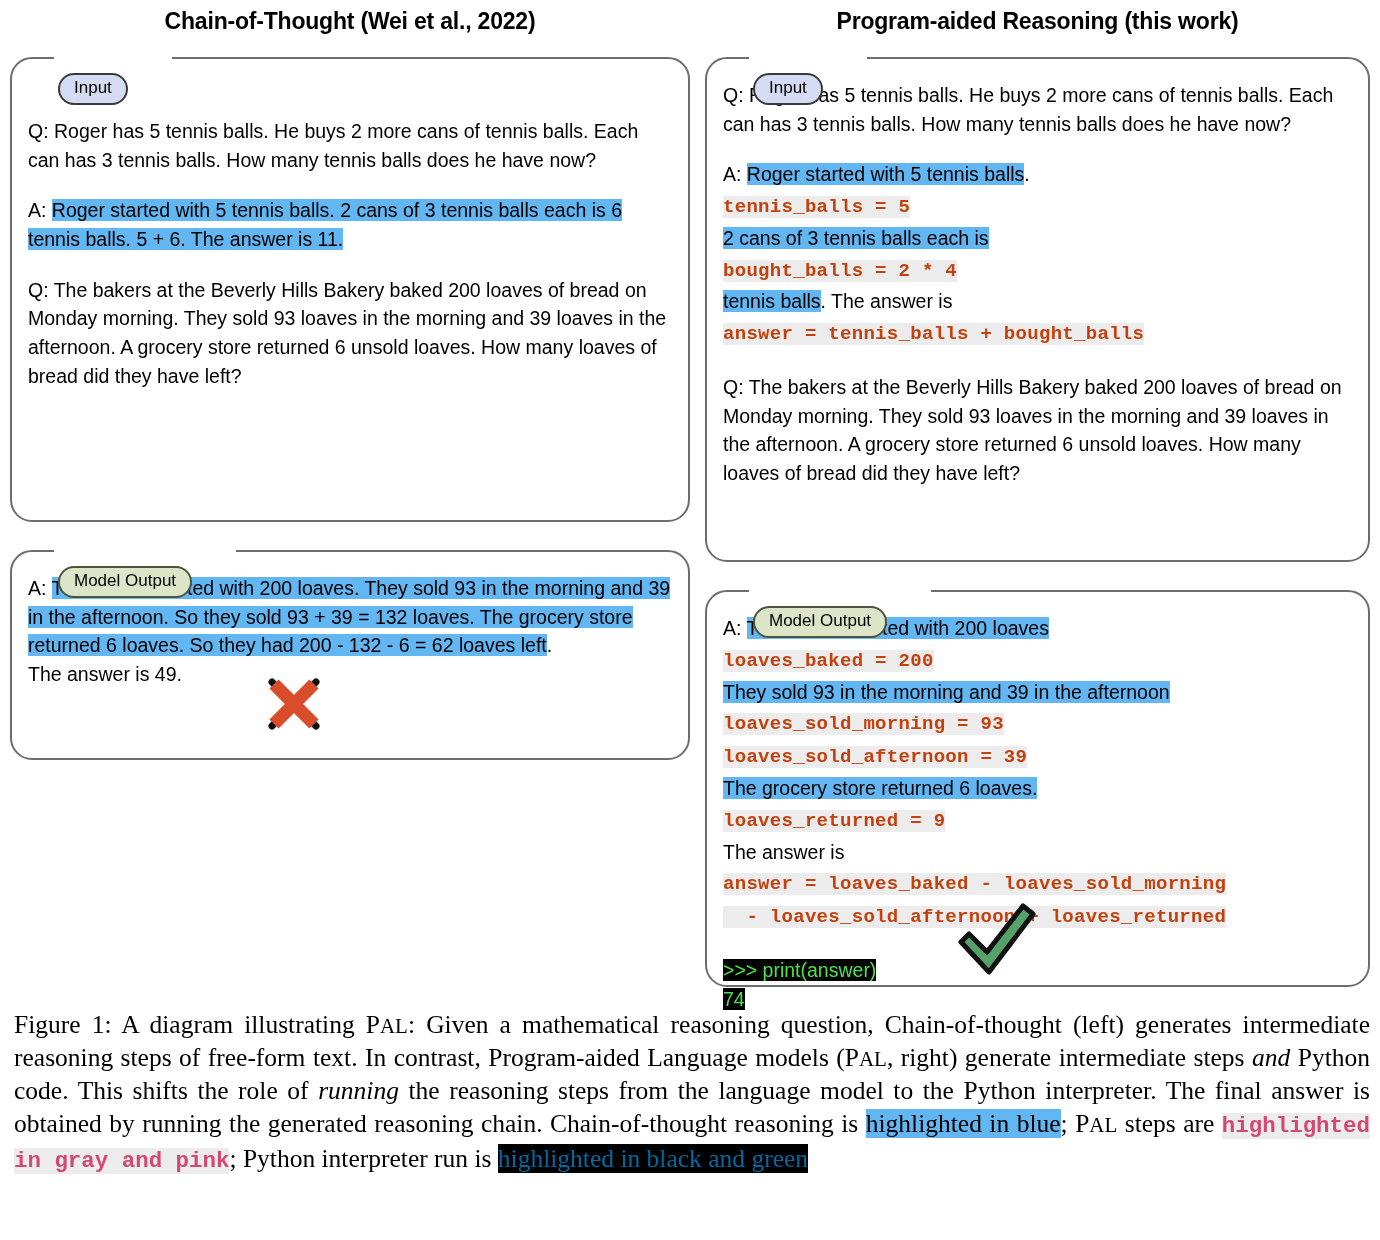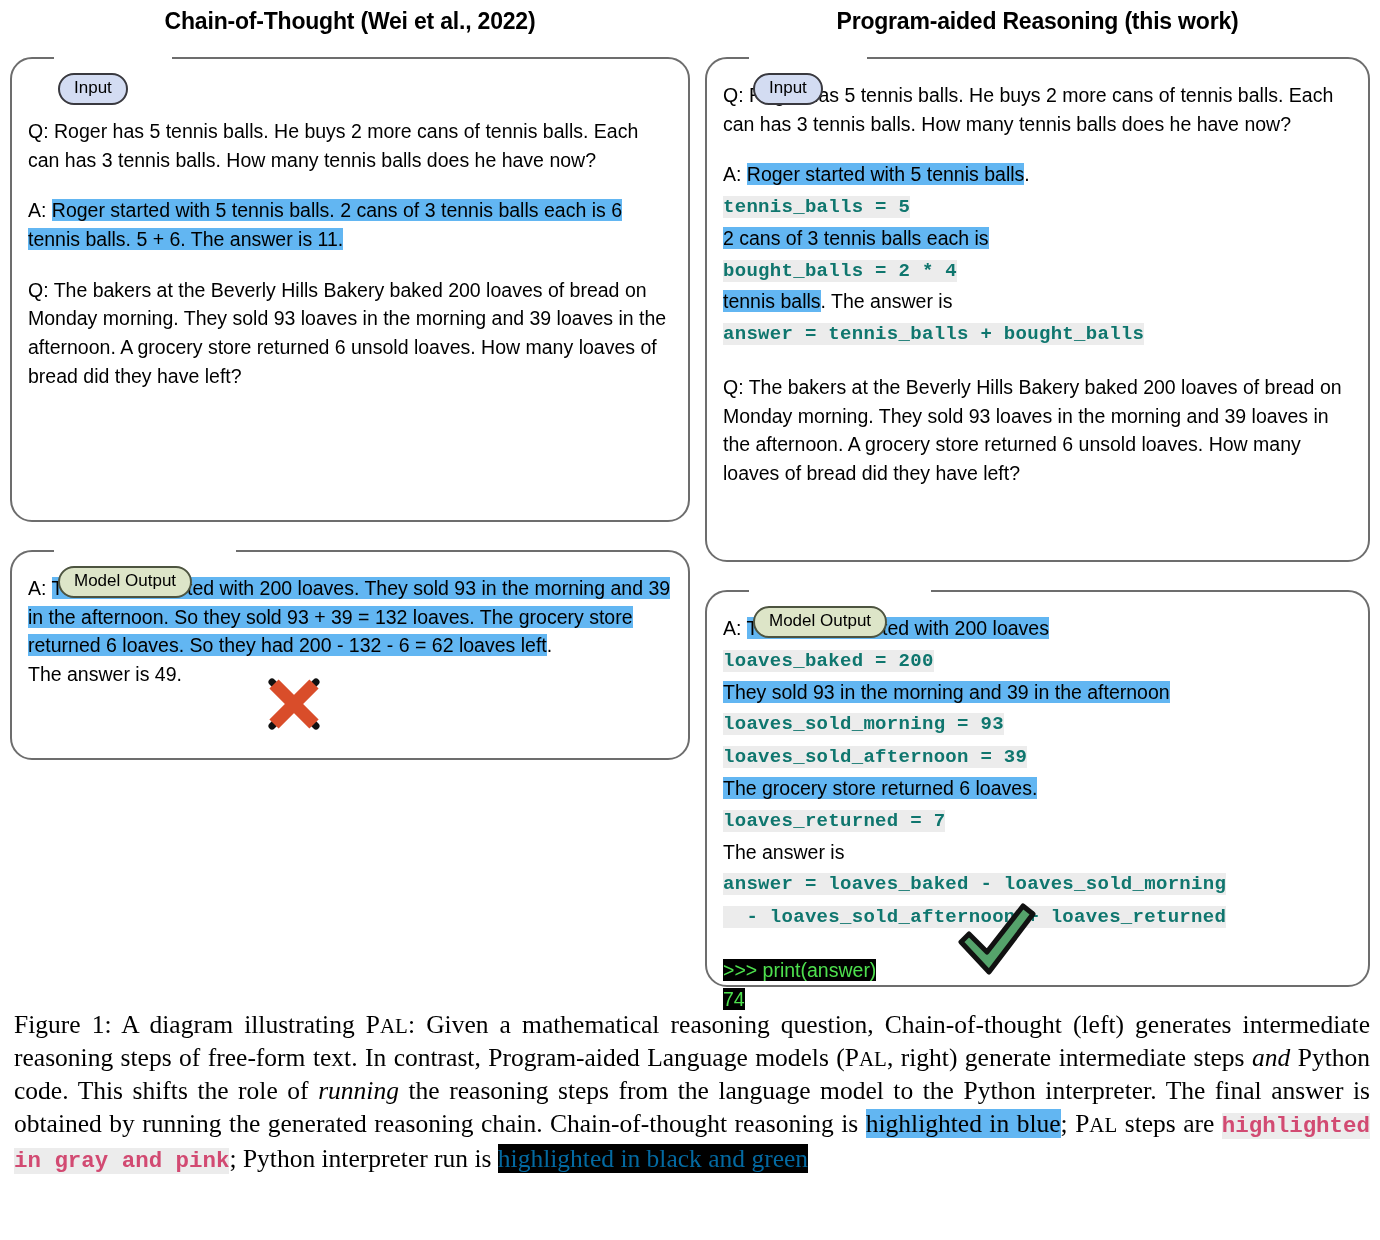--- a/index.html
+++ b/index.html
@@ -87,21 +87,21 @@
   .gap  { height: 22px; }
 
   .hl-blue {
     background: #62b6f2;
     box-decoration-break: clone;
     -webkit-box-decoration-break: clone;
   }
   .code {
     font-family: "Liberation Mono", "DejaVu Sans Mono", monospace;
     font-weight: bold;
-    color: #0f766e;
+    color: #c2410c;
     background: #ececec;
     font-size: 19px;
     letter-spacing: 0.3px;
     box-decoration-break: clone;
     -webkit-box-decoration-break: clone;
   }
   .term {
     background: #000000;
     color: #4ee04e;
     font-size: 19.5px;
@@ -222,21 +222,21 @@
       <div class="pill pill-output">Model Output</div>
       <div class="panel" style="height:397px;">
         <div class="panel-body" style="padding-top:22px;">
 
           <p class="textline"><span>A: </span><span class="hl-blue">The bakers started with 200 loaves</span></p>
           <p class="codeline"><span class="code">loaves_baked = 200</span></p>
           <p class="textline"><span class="hl-blue">They sold 93 in the morning and 39 in the afternoon</span></p>
           <p class="codeline"><span class="code">loaves_sold_morning = 93</span></p>
           <p class="codeline"><span class="code">loaves_sold_afternoon = 39</span></p>
           <p class="textline"><span class="hl-blue">The grocery store returned 6 loaves.</span></p>
-          <p class="codeline"><span class="code">loaves_returned = 7</span></p>
+          <p class="codeline"><span class="code">loaves_returned = 9</span></p>
           <p class="textline">The answer is</p>
           <p class="codeline"><span class="code">answer = loaves_baked - loaves_sold_morning</span></p>
           <p class="codeline"><span class="code">  - loaves_sold_afternoon + loaves_returned</span></p>
 
           <div class="gap"></div>
 
           <div>
             <p class="textline"><span class="term">&gt;&gt;&gt; print(answer)</span></p>
             <p class="textline"><span class="term">74</span></p>
           </div>

